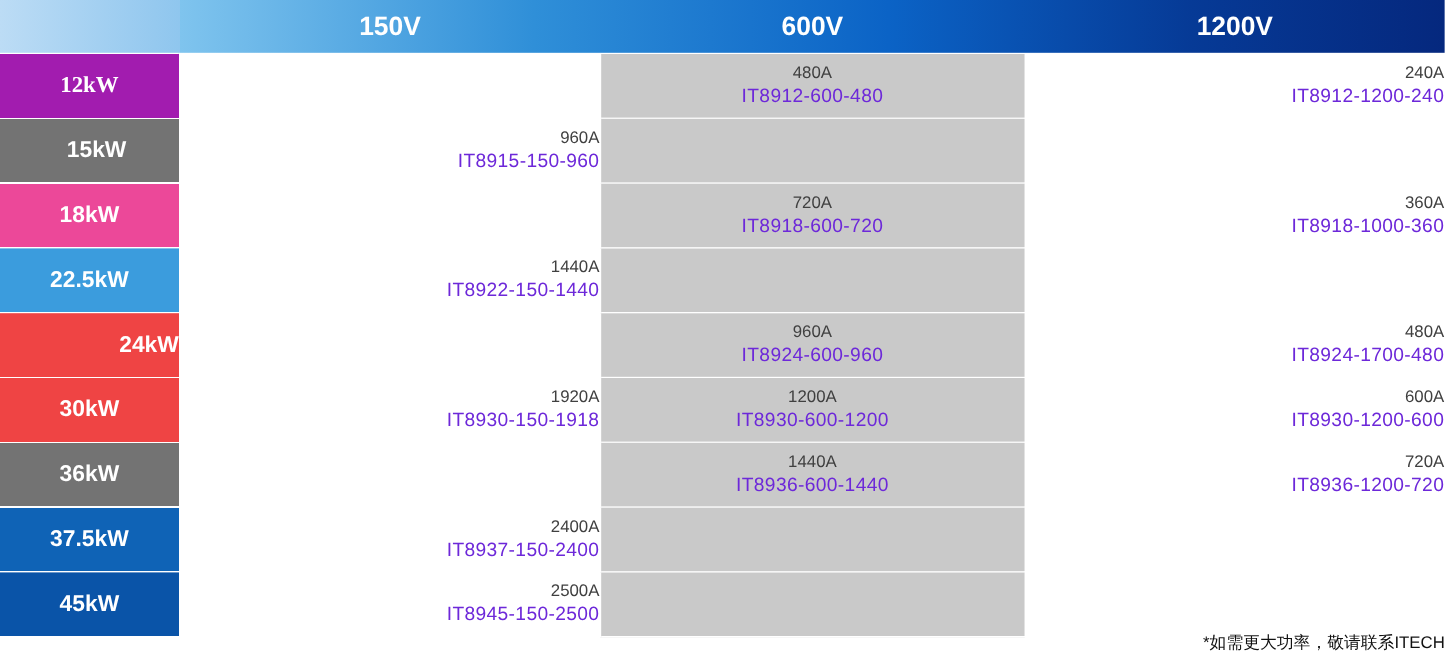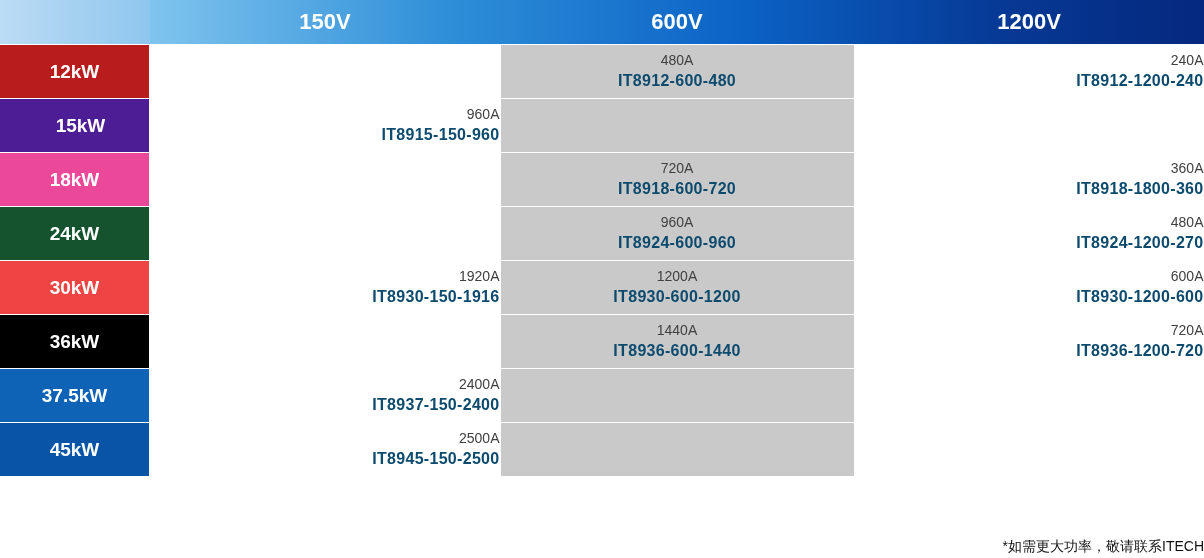--- a/index.html
+++ b/index.html
@@ -97,29 +97,29 @@
   td.cell.gray { background: #c9c9c9; }
   td.cell.light { background: #ffffff; text-align: right; }
   .amp {
     font-size: 14px;
     font-weight: normal;
     color: #404040;
     display: block;
   }
   .model {
     font-size: 16px;
-    font-weight: bold;
-    color: #0c4a6e;
+    font-weight: normal;
+    color: #6d28d9;
     display: block;
     letter-spacing: 0.3px;
   }
   .footnote {
     position: absolute;
     right: 0px;
-    bottom: 2px;
+    bottom: 13px;
     font-size: 14px;
     color: #111;
     font-family: "Liberation Sans", sans-serif;
     white-space: nowrap;
   }
 </style>
 </head>
 <body>
 
 <div class="sheet">
@@ -140,36 +140,36 @@
     <thead>
       <tr>
         <th class="corner"></th>
         <th class="hdr"></th>
         <th class="hdr"></th>
         <th class="hdr"></th>
       </tr>
     </thead>
     <tbody id="tbody">
         <tr>
-          <td class="rowhdr" style="background: #b91c1c;">12kW</td>
+          <td class="rowhdr" style="background: #a21caf; font-family: Liberation Serif, serif;">12kW</td>
           <td class="cell light">
             <span class="amp"></span>
             <span class="model"></span>
           </td>
           <td class="cell gray">
             <span class="amp">480A</span>
             <span class="model">IT8912-600-480</span>
           </td>
           <td class="cell light">
             <span class="amp">240A</span>
             <span class="model">IT8912-1200-240</span>
           </td>
         </tr>
         <tr>
-          <td class="rowhdr" style="background: #4c1d95; padding-left: 12px;">15kW</td>
+          <td class="rowhdr" style="background: #737373; padding-left: 12px;">15kW</td>
           <td class="cell light">
             <span class="amp">960A</span>
             <span class="model">IT8915-150-960</span>
           </td>
           <td class="cell gray">
             <span class="amp"></span>
             <span class="model"></span>
           </td>
           <td class="cell light">
             <span class="amp"></span>
@@ -181,55 +181,70 @@
           <td class="cell light">
             <span class="amp"></span>
             <span class="model"></span>
           </td>
           <td class="cell gray">
             <span class="amp">720A</span>
             <span class="model">IT8918-600-720</span>
           </td>
           <td class="cell light">
             <span class="amp">360A</span>
-            <span class="model">IT8918-1800-360</span>
-          </td>
-        </tr>
-        <tr>
-          <td class="rowhdr" style="background: #14532d;">24kW</td>
+            <span class="model">IT8918-1000-360</span>
+          </td>
+        </tr>
+        <tr>
+          <td class="rowhdr" style="background: rgb(59, 156, 221);">22.5kW</td>
+          <td class="cell light">
+            <span class="amp">1440A</span>
+            <span class="model">IT8922-150-1440</span>
+          </td>
+          <td class="cell gray">
+            <span class="amp"></span>
+            <span class="model"></span>
+          </td>
+          <td class="cell light">
+            <span class="amp"></span>
+            <span class="model"></span>
+          </td>
+        </tr>
+        <tr>
+          <td class="rowhdr" style="background: #ef4444; text-align: right;">24kW</td>
           <td class="cell light">
             <span class="amp"></span>
             <span class="model"></span>
           </td>
           <td class="cell gray">
             <span class="amp">960A</span>
             <span class="model">IT8924-600-960</span>
           </td>
           <td class="cell light">
             <span class="amp">480A</span>
-            <span class="model">IT8924-1200-270</span>
+            <span class="model">IT8924-1700-480</span>
           </td>
         </tr>
         <tr>
           <td class="rowhdr" style="background: #ef4444;">30kW</td>
           <td class="cell light">
             <span class="amp">1920A</span>
-            <span class="model">IT8930-150-1916</span>
+            <span class="model">IT8930-150-1918</span>
           </td>
           <td class="cell gray">
             <span class="amp">1200A</span>
             <span class="model">IT8930-600-1200</span>
           </td>
           <td class="cell light">
             <span class="amp">600A</span>
             <span class="model">IT8930-1200-600</span>
           </td>
         </tr>
         <tr>
-          <td class="rowhdr" style="background: #000000;">36kW</td>
+          <td class="rowhdr" style="background: #737373;">36kW</td>
           <td class="cell light">
             <span class="amp"></span>
             <span class="model"></span>
           </td>
           <td class="cell gray">
             <span class="amp">1440A</span>
             <span class="model">IT8936-600-1440</span>
           </td>
           <td class="cell light">
             <span class="amp">720A</span>

